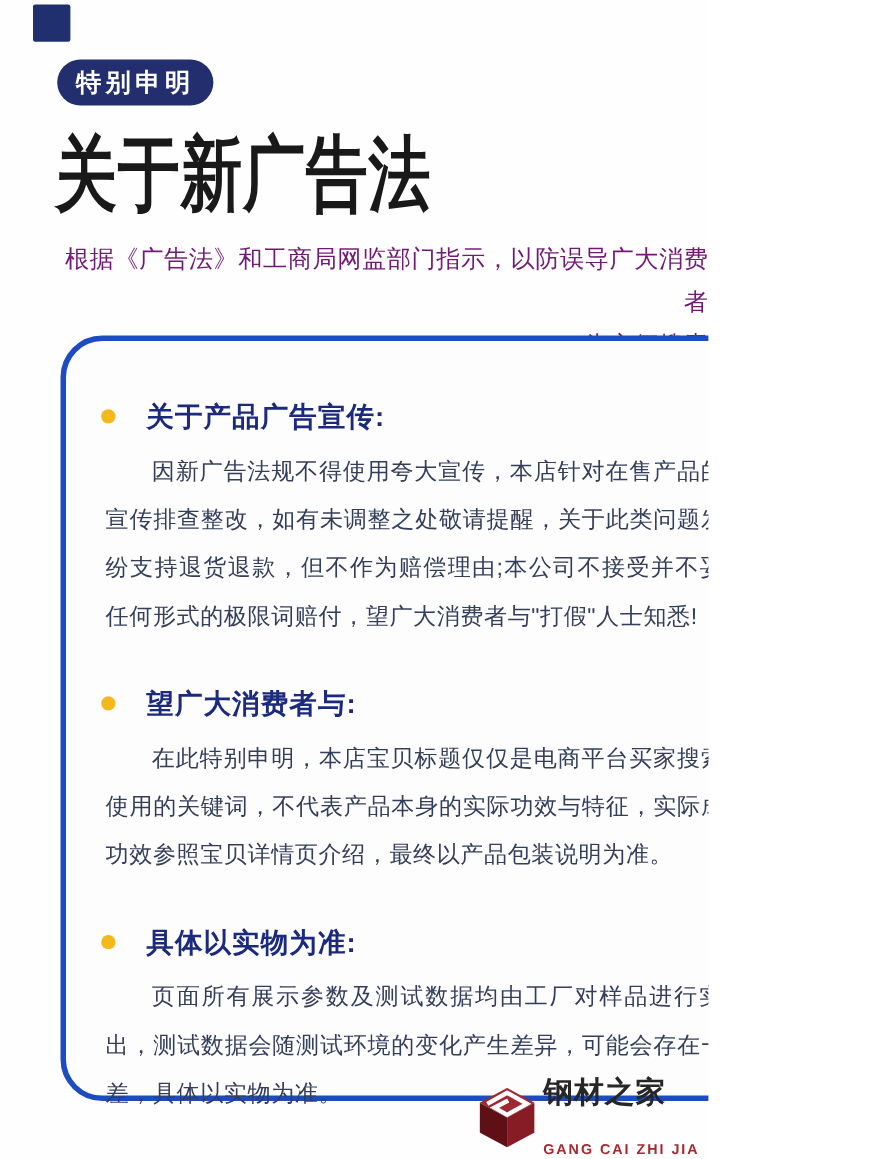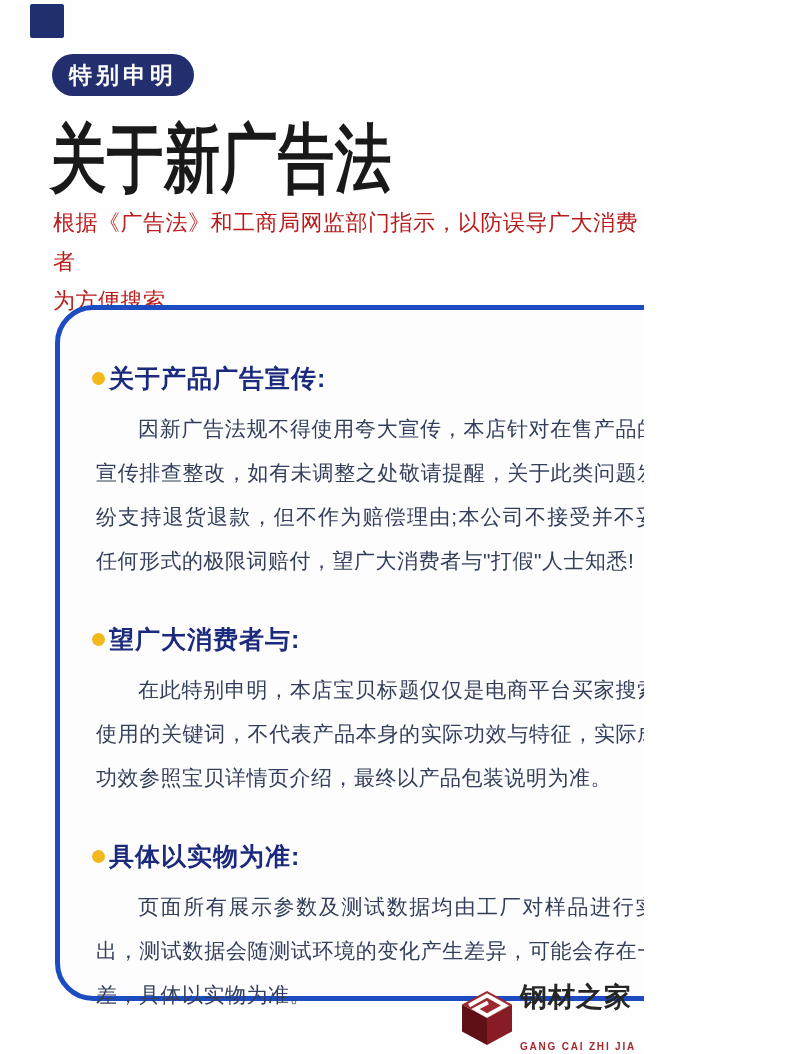--- a/index.html
+++ b/index.html
@@ -16,44 +16,44 @@
     background:#222e6d;border-radius:21px;
     display:flex;align-items:center;justify-content:center;
     color:#ffffff;font-size:23px;font-weight:bold;letter-spacing:4px;
   }
   .page-title{
     position:absolute;left:50px;top:110px;margin:0;
     font-size:74px;font-weight:900;color:#191919;white-space:nowrap;
     transform:scaleX(0.76);transform-origin:left top;letter-spacing:1px;
   }
   .subtitle{
-    position:absolute;left:53px;top:203px;margin:0;
-    font-size:22px;color:#b91c1c;line-height:39px;letter-spacing:0.5px;
+    position:absolute;left:53px;top:216px;margin:0;
+    font-size:22px;color:#701a75;line-height:39px;letter-spacing:0.5px;text-align:right;
   }
   .notice-box{
     position:absolute;left:55px;top:305px;width:684px;height:696px;
     box-sizing:border-box;border:5px solid #1d4cc2;border-radius:38px;
     background:#fdfdfe;padding:52px 20px 0 24px;
   }
   .notice-section{margin-bottom:40px;}
-  .sec-head{display:flex;align-items:center;gap:4px;padding-left:8px;margin-bottom:12px;}
+  .sec-head{display:flex;align-items:center;gap:28px;padding-left:8px;margin-bottom:12px;}
   .bullet{width:13px;height:13px;border-radius:50%;background:#f2b81c;flex:0 0 auto;}
   .sec-heading{margin:0;font-size:25px;font-weight:bold;color:#1b2a7c;letter-spacing:1px;}
   .sec-body{
     margin:12px;font-size:21px;line-height:44px;color:#333e5a;
     text-align:justify;text-indent:2em;letter-spacing:0.5px;
   }
   .brand-logo{
     position:absolute;right:8px;bottom:2px;
     display:flex;align-items:center;gap:8px;
   }
   .logo-cube{width:50px;height:54px;display:block;}
   .logo-text{display:flex;flex-direction:column;justify-content:center;gap:28px;}
   .logo-cn{font-size:27px;font-weight:900;color:#262626;letter-spacing:1px;line-height:28px;}
-  .logo-en{font-size:10px;font-weight:bold;color:#a5282e;letter-spacing:1.8px;margin-top:2px;white-space:nowrap;}
+  .logo-en{font-size:13px;font-weight:bold;color:#a5282e;letter-spacing:1.8px;margin-top:2px;white-space:nowrap;}
 </style>
 </head>
 <body>
 
 <div class="page">
 
   <div class="corner-square"></div>
 
   <div class="badge">
     <span>特别申明</span>

